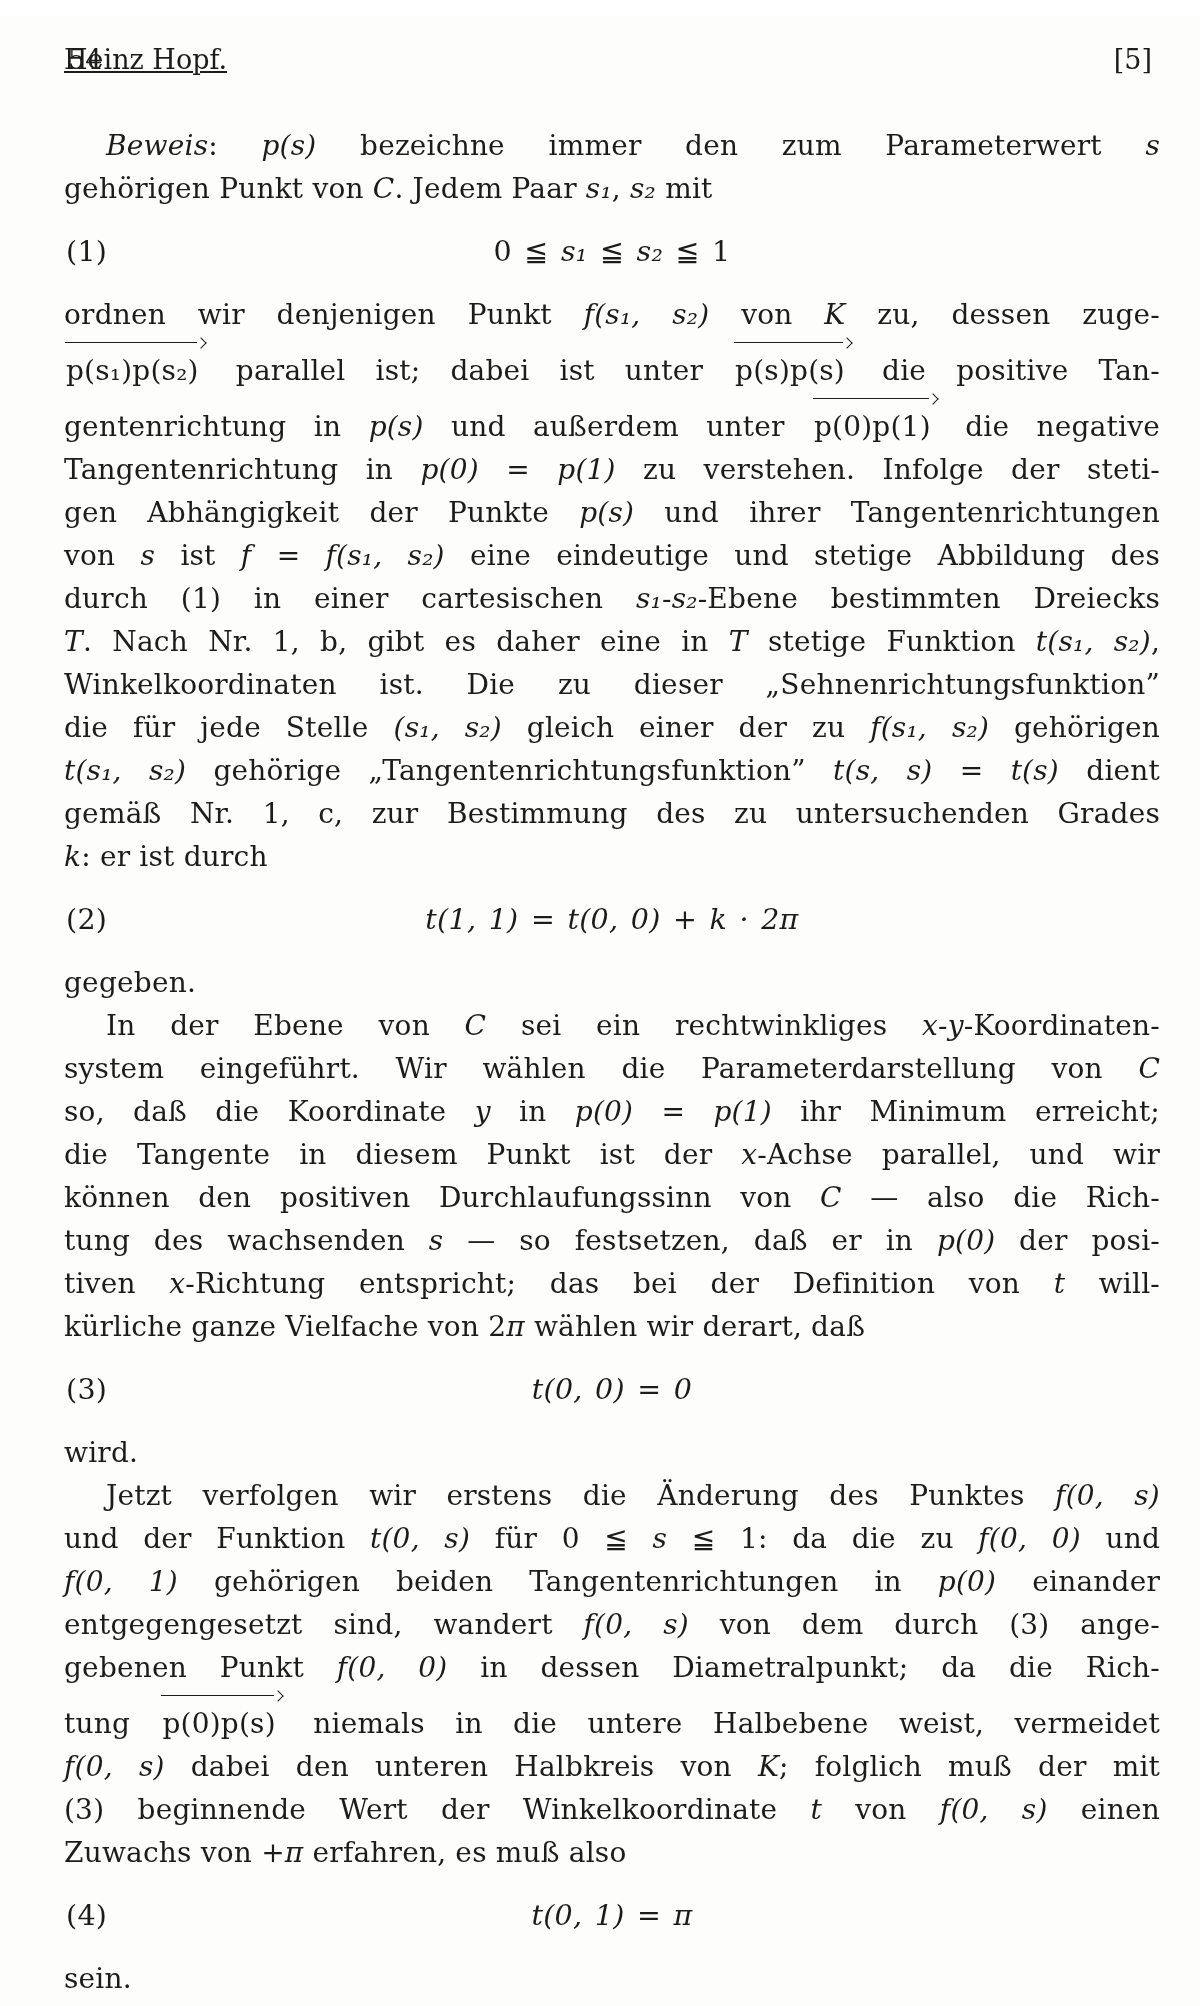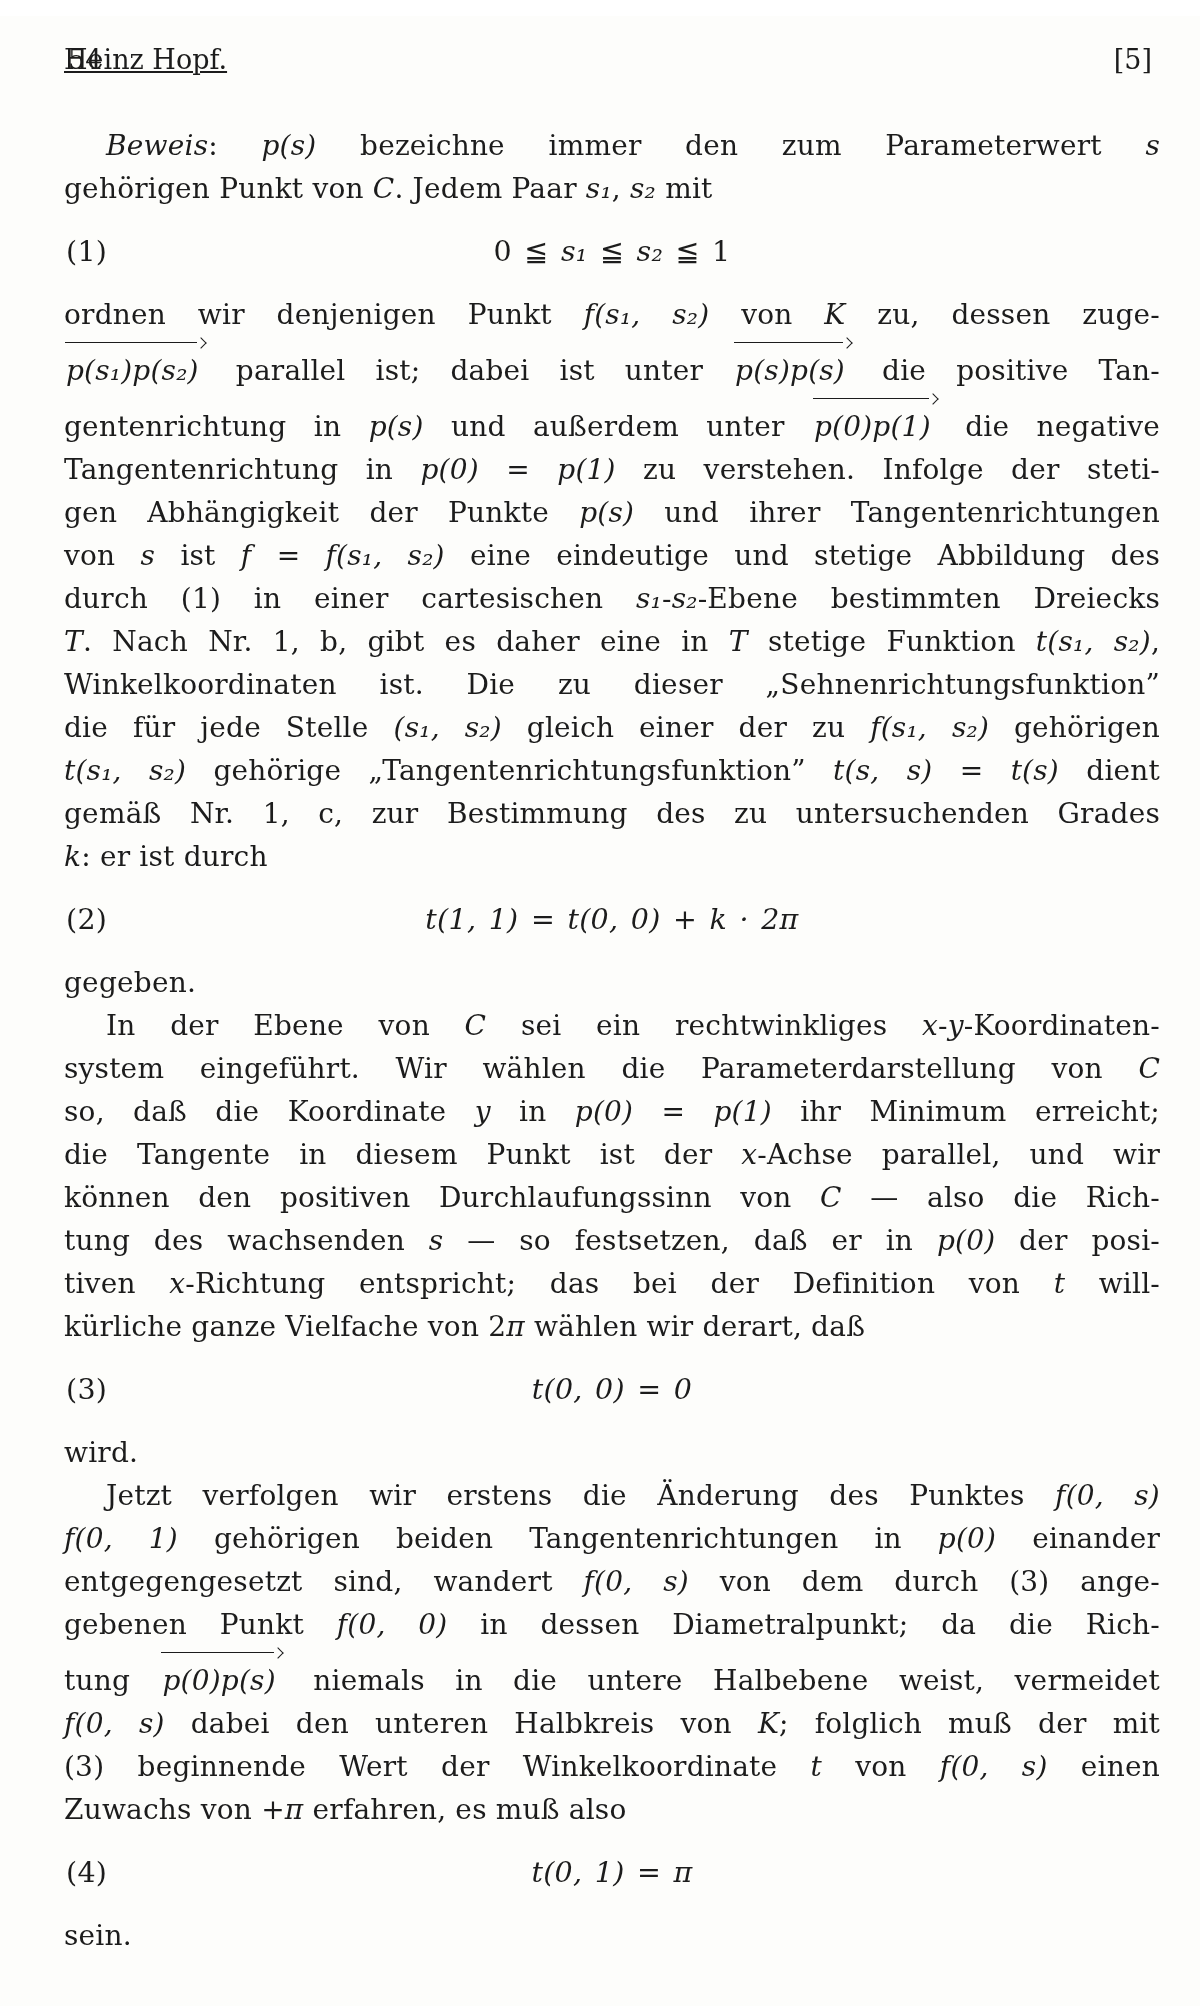--- a/index.html
+++ b/index.html
@@ -35,21 +35,20 @@
     white-space: normal;
   }
   .just { text-align: justify; text-align-last: justify; }
   .indent { text-indent: 42px; }
 
   .r-n { font-style: normal; }
   .r-i { font-style: italic; }
 
   
   .r-v {
-    font-style: italic;
     display: inline-block;
     position: relative;
     padding: 13px 7px 0 2px;
     vertical-align: baseline;
   }
   .r-v::before {
     content: "";
     position: absolute;
     left: 1px; right: 9px; top: 6px;
     border-top: 1.8px solid #1c1c1c;
@@ -128,20 +127,21 @@
       </div>
       <div class="equation">
         <span class="eq-num">(3)</span>
         <span class="eq-formula"><span class="r-i">t(0, 0) = 0</span></span>
       </div>
       <div class="para">
         <div class="line"><span class="r-n">wird.</span></div>
       </div>
       <div class="para">
         <div class="line just indent"><span class="r-n">Jetzt verfolgen wir erstens die Änderung des Punktes </span><span class="r-i">f(0, s)</span></div>
+        <div class="line just"><span class="r-n">und der Funktion </span><span class="r-i">t(0, s)</span><span class="r-n"> für 0 ≦ </span><span class="r-i">s</span><span class="r-n"> ≦ 1: da die zu </span><span class="r-i">f(0, 0)</span><span class="r-n"> und</span></div>
         <div class="line just"><span class="r-i">f(0, 1)</span><span class="r-n"> gehörigen beiden Tangentenrichtungen in </span><span class="r-i">p(0)</span><span class="r-n"> einander</span></div>
         <div class="line just"><span class="r-n">entgegengesetzt sind, wandert </span><span class="r-i">f(0, s)</span><span class="r-n"> von dem durch (3) ange-</span></div>
         <div class="line just"><span class="r-n">gebenen Punkt </span><span class="r-i">f(0, 0)</span><span class="r-n"> in dessen Diametralpunkt; da die Rich-</span></div>
         <div class="line just"><span class="r-n">tung </span><span class="r-v">p(0)p(s)</span><span class="r-n"> niemals in die untere Halbebene weist, vermeidet</span></div>
         <div class="line just"><span class="r-i">f(0, s)</span><span class="r-n"> dabei den unteren Halbkreis von </span><span class="r-i">K</span><span class="r-n">; folglich muß der mit</span></div>
         <div class="line just"><span class="r-n">(3) beginnende Wert der Winkelkoordinate </span><span class="r-i">t</span><span class="r-n"> von </span><span class="r-i">f(0, s)</span><span class="r-n"> einen</span></div>
         <div class="line"><span class="r-n">Zuwachs von +</span><span class="r-i">π</span><span class="r-n"> erfahren, es muß also</span></div>
       </div>
       <div class="equation">
         <span class="eq-num">(4)</span>

